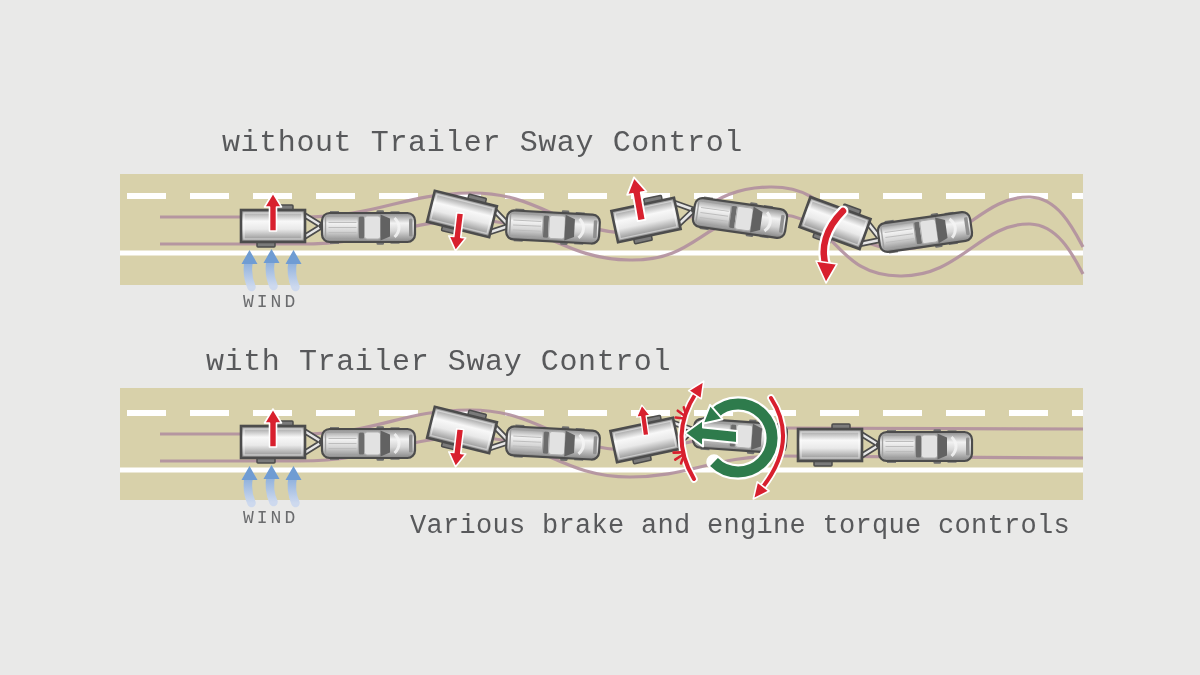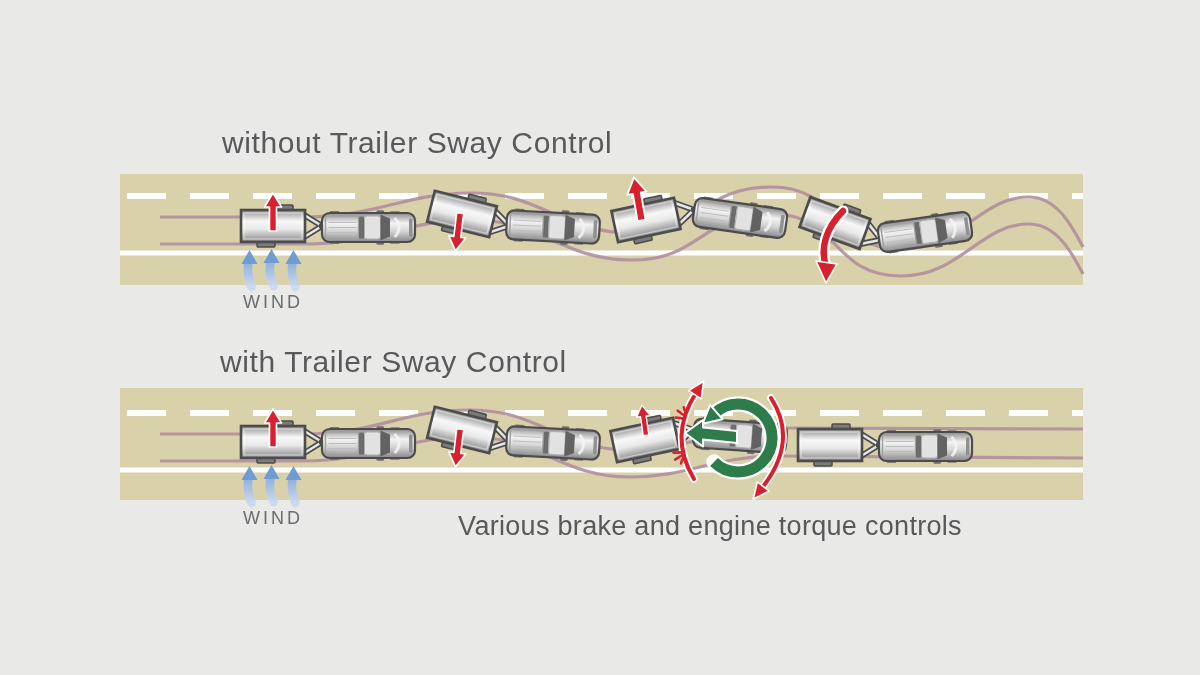--- a/index.html
+++ b/index.html
@@ -1,21 +1,21 @@
 <!DOCTYPE html>
 <html style="--c-background: #e9e9e8; --c-road: #d8d1aa; --c-lane-line: #ffffff; --c-sway-path: #b18f9e; --c-sway-arrow: #d8202e; --c-control-green: #2e7b4c; --c-wind-blue: #6f9cd3; --c-wind-blue-light: #c7d6ec; --c-text: #58595b; --c-vehicle-outline: #4c4c4c;"><head>
 <meta charset="utf-8">
 <style>
   html,body{margin:0;padding:0;}
   #stage{
     position:relative;width:1200px;height:675px;overflow:hidden;
     background:var(--c-background,#e9e9e8);
     font-family:"Liberation Sans","DejaVu Sans",sans-serif;
   }
-  .label{position:absolute;color:var(--c-text,#58595b);white-space:nowrap;line-height:1;}
+  .label{position:absolute;color:var(--c-text,#58595b);white-space:nowrap;line-height:1;font-family:Liberation Mono, monospace;}
   .title{font-size:30px;letter-spacing:.6px;}
   .wind-label{font-size:18px;letter-spacing:3px;color:#6b6c6e;}
   .caption{font-size:27px;letter-spacing:.3px;text-align:center;}
   svg{position:absolute;left:0;top:0;}
   .road{fill:var(--c-road,#d8d1aa);}
   .dash{stroke:var(--c-lane-line,#fff);stroke-width:6;stroke-dasharray:39 24;}
   .solidline{stroke:var(--c-lane-line,#fff);stroke-width:5;}
   .sway{stroke:var(--c-sway-path,#b18f9e);stroke-width:3.2;fill:none;opacity:.9;}
   .red-f{fill:var(--c-sway-arrow,#d8202e);stroke:#fff;stroke-width:1.6;stroke-linejoin:round;}
   .red-case{stroke:#fff;stroke-width:11;fill:none;stroke-linecap:round;}
@@ -198,18 +198,18 @@
         <use href="#windArrow" transform="translate(271,466)"></use>
         <use href="#windArrow" transform="translate(293,467)"></use>
       </g>
     </g>
   </svg>
 
   <div class="label title" style="left:222px;top:128px;">without Trailer Sway Control</div>
 
   <div class="label wind-label" style="left:243px;top:293px;">WIND</div>
 
-  <div class="label title" style="left:220px;top:347px;">with Trailer Sway Control</div>
+  <div class="label title" style="left:206px;top:347px;">with Trailer Sway Control</div>
 
   <div class="label wind-label" style="left:243px;top:509px;">WIND</div>
 
   <div class="label caption" style="left:410px;top:513px;width:600px;">Various brake and engine torque controls</div>
 </div>
 
 </body></html>

